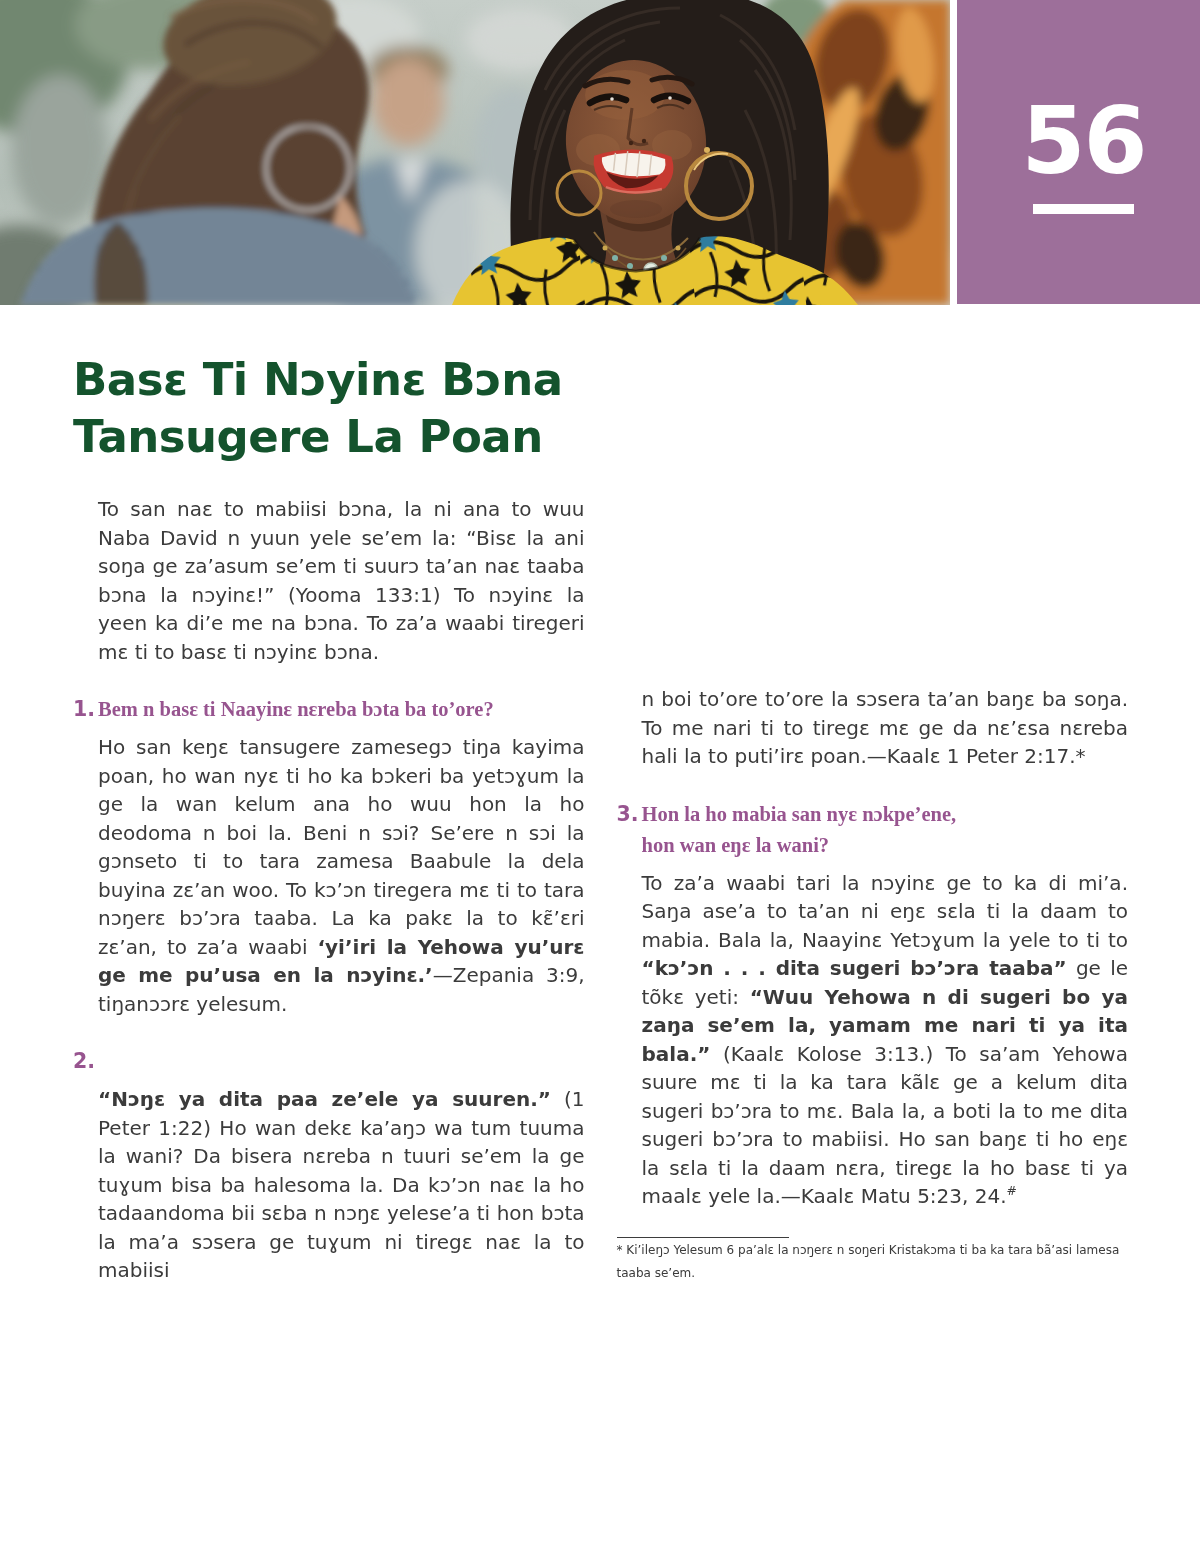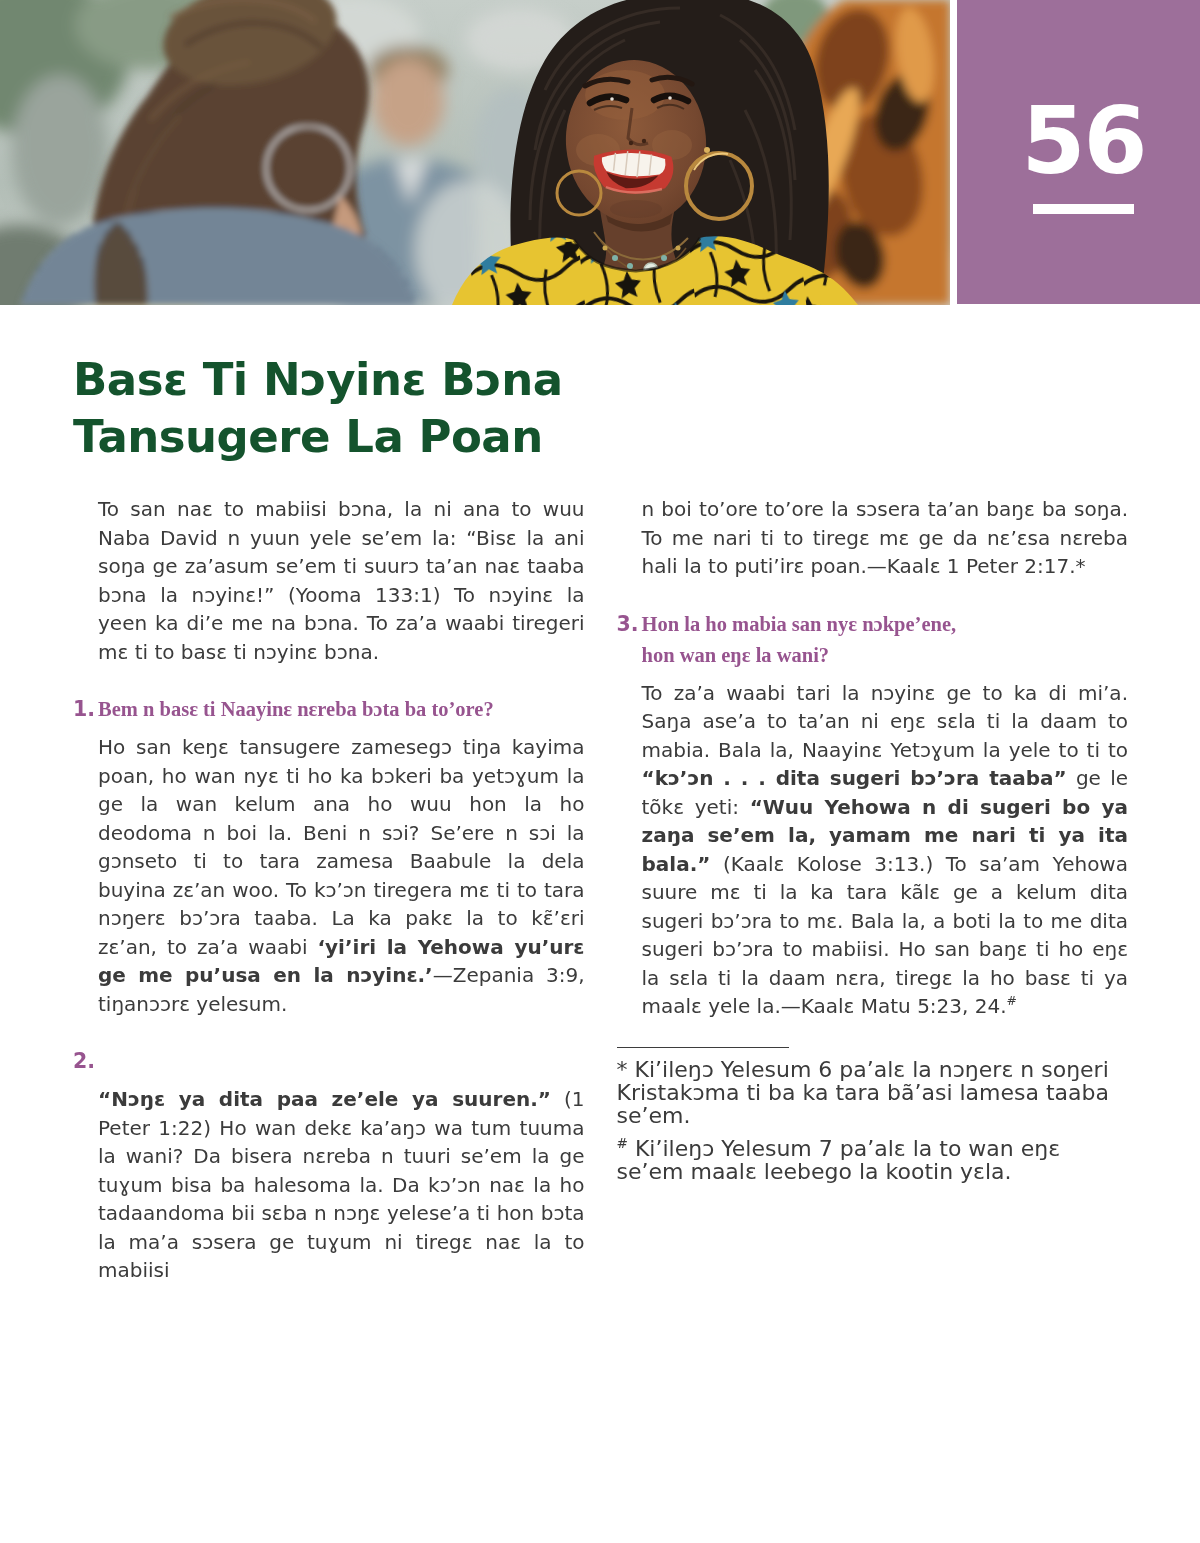--- a/index.html
+++ b/index.html
@@ -18,39 +18,39 @@
   }
   .page-num{color:#ffffff;font-weight:bold;font-size:92px;line-height:76px;letter-spacing:-2px;}
   .page-num-rule{width:101px;height:10px;background:#ffffff;margin-top:24px;}
   
   .article-title{
     margin:46px 60px 0 73px;
     font-size:45px;line-height:57px;font-weight:bold;color:#14532d;
     letter-spacing:-0.5px;white-space:pre-line;
   }
   
-  .columns{display:flex;margin:30px 72px 0 73px;gap:32px;}
+  .columns{display:flex;margin:30px 72px 0 73px;gap:32px;align-items:flex-end;}
   .col{width:512px;box-sizing:border-box;}
   .para{
     margin:0 0 0 25px;text-align:justify;
     font-size:20px;line-height:28.5px;color:#3b3b3b;
   }
   .question{
     display:flex;margin:28px 0 8px 0;
     color:var(--heading,#97548F);font-weight:bold;
     font-size:20.5px;line-height:31px;
   }
   .qnum{flex:0 0 25px;}
   .qtext{white-space:pre-line;font-family:Liberation Serif, serif;}
   .b{font-weight:bold;}
   .sup{vertical-align:super;font-size:0.62em;line-height:0;}
   
   .footnote-block{margin-top:26px;}
   .footnote-rule{width:172px;height:0;border-top:1.5px solid #3d3d3d;}
-  .footnote{margin:10px 0 0 0;font-size:22px;line-height:23px;color:#3b3b3b;text-align:left;}
+  .footnote{margin:1px 0 0 0;font-size:12px;line-height:23px;color:#3b3b3b;text-align:left;}
 </style>
 </head>
 <body style="--accent: #9D6F9A; --heading: #97548F;">
 
 <div class="hero">
   <div class="hero-photo">
     <svg width="950" height="305" viewBox="0 0 950 305">
       <defs>
         <filter id="b8" x="-30%" y="-30%" width="160%" height="160%">
             <feGaussianBlur stdDeviation="8"></feGaussianBlur>
@@ -236,17 +236,16 @@
     <div class="question">
       <span class="qnum">3.</span>
       <span class="qtext">Hon la ho mabia san nyɛ nɔkpe’ene,
 hon wan eŋɛ la wani?</span>
     </div>
     <p class="para"><span>To za’a waabi tari la nɔyinɛ ge to ka di mi’a. Saŋa ase’a to ta’an ni eŋɛ sɛla ti la daam to mabia. Bala la, Naayinɛ Yetɔɣum la yele to ti to </span><span class="b">“kɔ’ɔn . . . dita sugeri bɔ’ɔra taaba”</span><span> ge le tõkɛ yeti: </span><span class="b">“Wuu Yehowa n di sugeri bo ya zaŋa se’em la, yamam me nari ti ya ita bala.”</span><span> (Kaalɛ Kolose 3:13.) To sa’am Yehowa suure mɛ ti la ka tara kãlɛ ge a kelum dita sugeri bɔ’ɔra to mɛ. Bala la, a boti la to me dita sugeri bɔ’ɔra to mabiisi. Ho san baŋɛ ti ho eŋɛ la sɛla ti la daam nɛra, tiregɛ la ho basɛ ti ya maalɛ yele la.—Kaalɛ Matu 5:23, 24.</span><span class="sup">#</span></p>
 
     <div class="footnote-block">
       <div class="footnote-rule"></div>
       <p class="footnote"><span>* Ki’ileŋɔ Yelesum 6 pa’alɛ la nɔŋerɛ n soŋeri Kristakɔma ti ba ka tara bã’asi lamesa taaba se’em.</span></p>
-      <p class="footnote"><span class="sup">#</span><span> Ki’ileŋɔ Yelesum 7 pa’alɛ la to wan eŋɛ se’em maalɛ leebego la kootin yɛla.</span></p>
     </div>
   </div>
 
 </div>
 
 </body></html>

